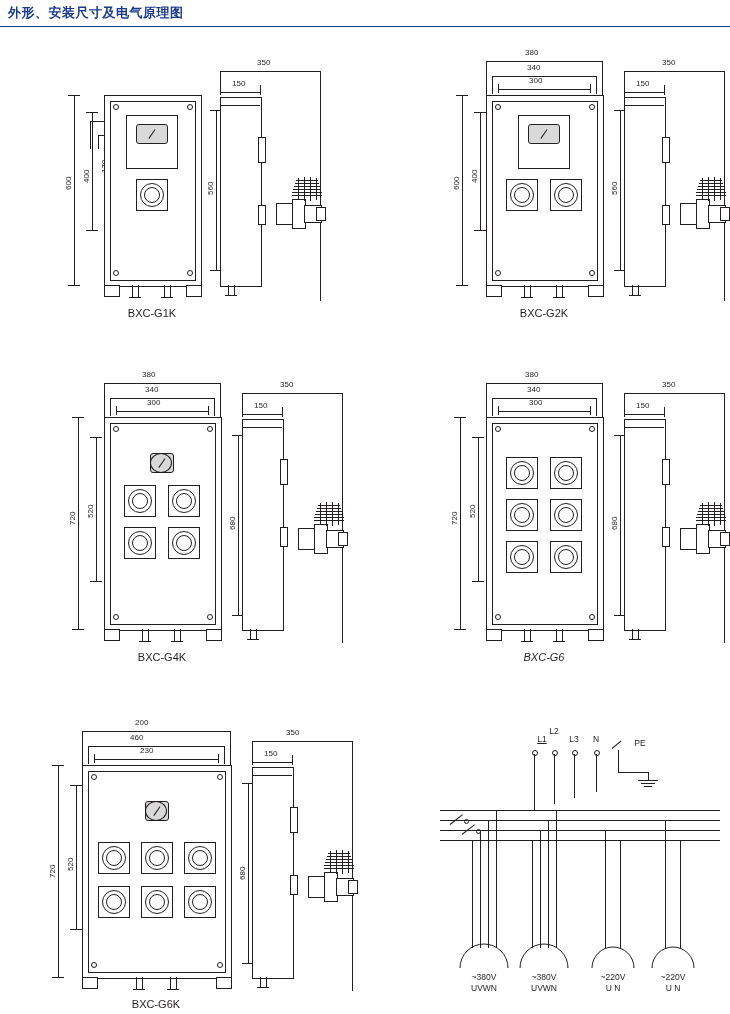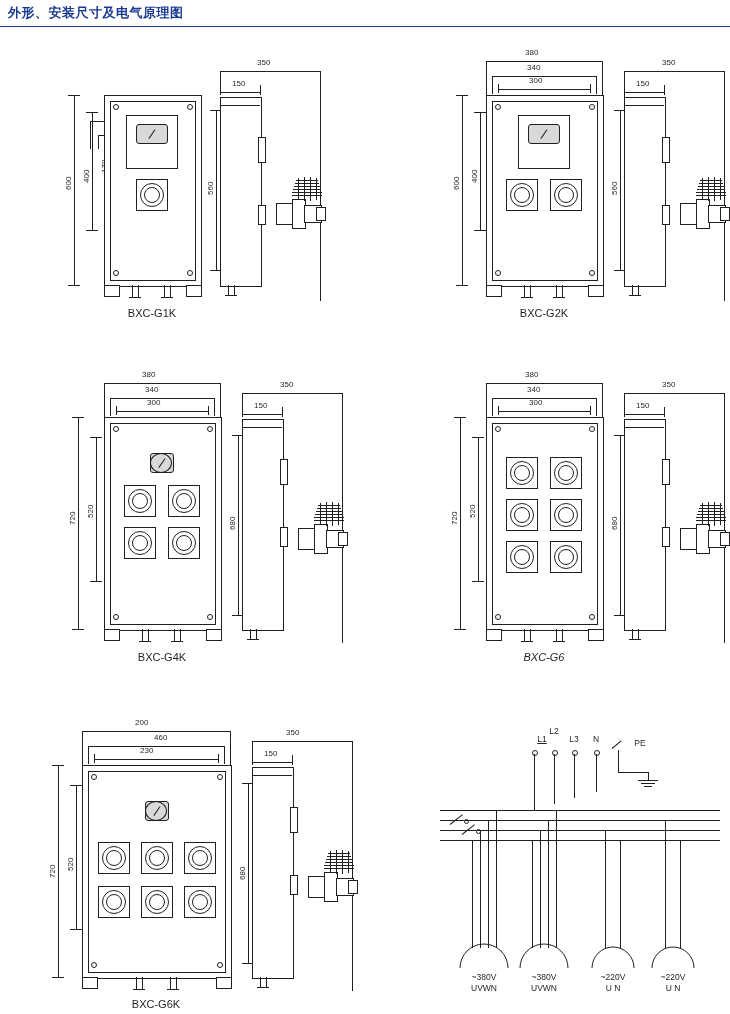--- a/index.html
+++ b/index.html
@@ -449,21 +449,21 @@
   <div class="cap" style="left:34px;top:286px;font-style:italic;">BXC-G6</div>
 </div>
 
 <div class="panel" style="left:40px;top:710px;width:320px;height:300px;">
 
   <div class="dim" style="left:95px;top:8px;">200</div>
   <div class="exth" style="left:42px;top:21px;width:148px;"></div>
   <div class="ext" style="left:42px;top:21px;height:34px;"></div>
   <div class="ext" style="left:190px;top:21px;height:34px;"></div>
 
-  <div class="dim" style="left:114px;top:23px;">460</div>
+  <div class="dim" style="left:90px;top:23px;">460</div>
   <div class="exth" style="left:48px;top:36px;width:136px;"></div>
   <div class="ext" style="left:48px;top:36px;height:18px;"></div>
   <div class="ext" style="left:184px;top:36px;height:18px;"></div>
 
   <div class="dim" style="left:100px;top:36px;">230</div>
   <div class="exth" style="left:54px;top:49px;width:124px;"></div>
   <div class="ext" style="left:54px;top:44px;height:9px;"></div>
   <div class="ext" style="left:178px;top:44px;height:9px;"></div>
 
   <div class="dimv" style="left:8px;top:168px;">720</div>

